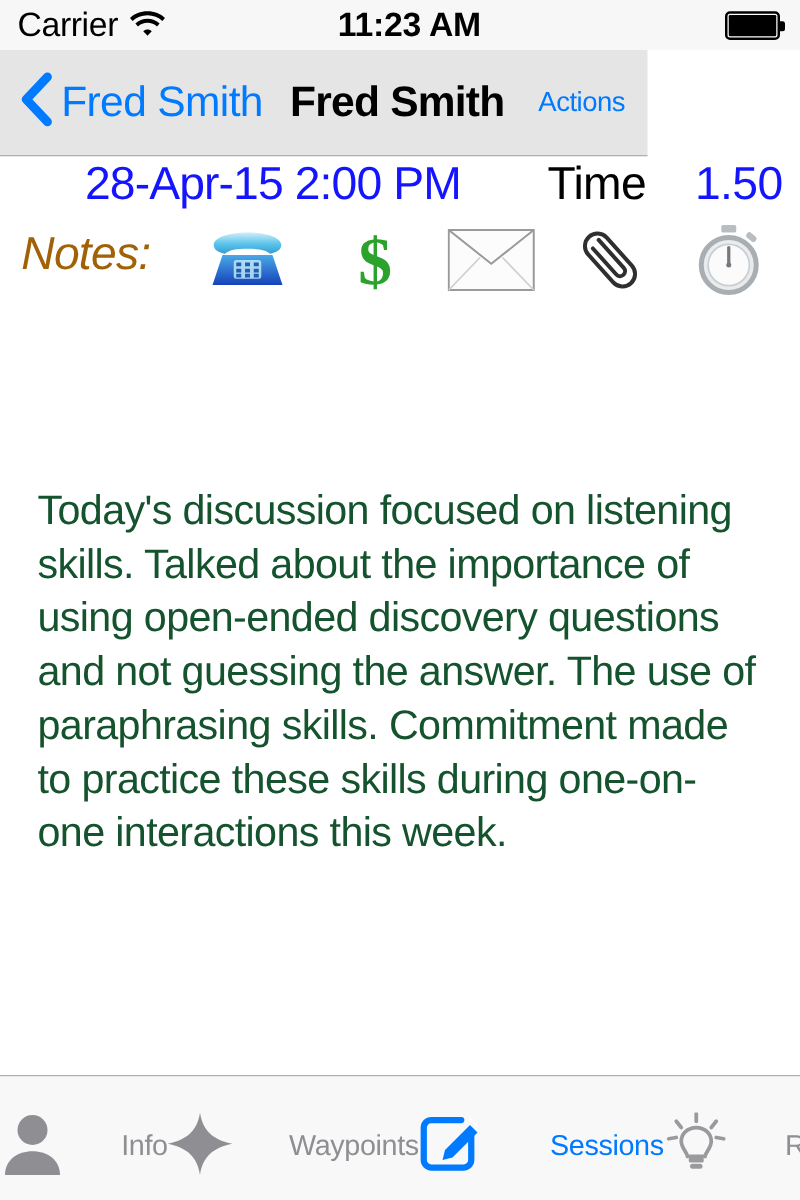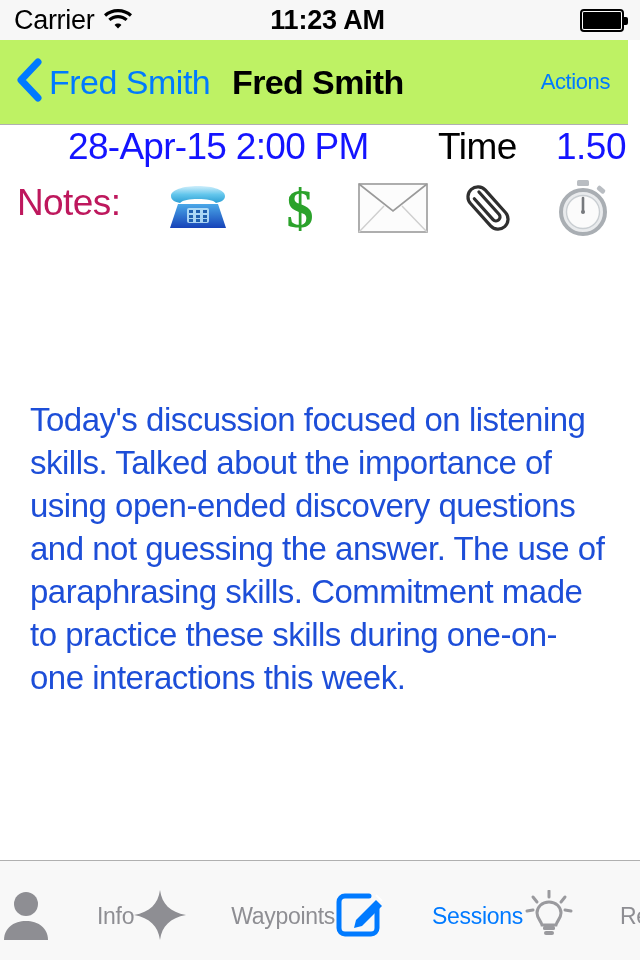--- a/index.html
+++ b/index.html
@@ -33,22 +33,22 @@
   .battery-fill {
     position: absolute; left: 3px; top: 3px; width: 38px; height: 17px; background: #000; border-radius: 1px;
   }
   .battery-cap {
     position: absolute; right: 0; top: 8px; width: 4px; height: 8px;
     background: #000; border-radius: 0 2px 2px 0;
   }
 
   
   .nav-bar {
-    position: absolute; top: 40px; left: 0; width: 628px; height: 85px;
-    background: #bef264; border-bottom: 1px solid #b0b0b0;
+    position: absolute; top: 40px; left: 0; width: 518px; height: 85px;
+    background: #e5e5e5; border-bottom: 1px solid #b0b0b0;
   }
   .nav-back {
     position: absolute; left: 16px; top: 50%; transform: translateY(-50%);
     display: flex; align-items: center; gap: 7px; cursor: pointer;
   }
   .chevron-back { display: block; }
   .nav-back-label { font-size: 34px; color: #007aff; letter-spacing: -0.5px; white-space: nowrap; }
   .nav-title {
     position: absolute; left: 232px; top: 50%; transform: translateY(-50%);
     font-size: 34px; font-weight: bold; color: #000; letter-spacing: -0.6px; white-space: nowrap;
@@ -74,57 +74,57 @@
   .time-value {
     position: absolute; left: 556px; top: 0;
     font-size: 37px; color: #1414ff; letter-spacing: -0.5px;
   }
 
   .row-notes {
     position: relative; height: 66px;
   }
   .notes-label {
     position: absolute; left: 17px; top: 4px;
-    font-size: 37px; color: #be185d; letter-spacing: -0.6px;
+    font-size: 37px; color: #a16207; letter-spacing: -0.6px; font-style: italic;
   }
   .notes-icons {
     position: absolute; left: 160px; top: 0; width: 468px; height: 60px;
   }
   .notes-icon-btn {
     position: absolute; top: 0; width: 76px; height: 60px;
     display: flex; align-items: center; justify-content: center; cursor: pointer;
   }
   .icon-phone-btn   { left: 0px; }
   .icon-dollar-btn  { left: 102px; }
   .icon-mail-btn    { left: 195px; }
   .icon-clip-btn    { left: 290px; }
   .icon-timer-btn   { left: 385px; }
 
   
   .note-body {
-    position: absolute; left: 30px; top: 398px; width: 580px;
-    font-size: 33px; line-height: 43px; color: #1d4ed8;
+    position: absolute; left: 30px; top: 386px; width: 580px;
+    font-size: 33px; line-height: 43px; color: #14532d;
     letter-spacing: -0.5px; white-space: pre-wrap; word-wrap: break-word;
   }
 
   
   .tab-bar {
     position: absolute; left: 0; bottom: 0; width: 640px; height: 100px;
     background: #f8f8f8; border-top: 1px solid #b0b0b0;
     display: flex;
   }
   .tab-item {
     flex: 1; display: flex; flex-direction: row; align-items: center;
     justify-content: flex-start; padding-top: 9px; cursor: pointer; gap: 45px;
   }
   .tab-icon { height: 52px; display: flex; align-items: center; justify-content: center; }
   .tab-label {
     font-size: 23px; color: #8e8e93; letter-spacing: -0.3px; margin-top: 2px;
   }
-  .tab-item.active .tab-label { color: #007aff; }
+  .tab-item.active .tab-label { color: #007aff; margin-left: 8px; }
 </style>
 </head>
 <body>
 
 <div class="phone">
 
   <div class="status-bar">
     <div class="status-left">
       <span class="carrier-text">Carrier</span>
       <span class="wifi-icon">

